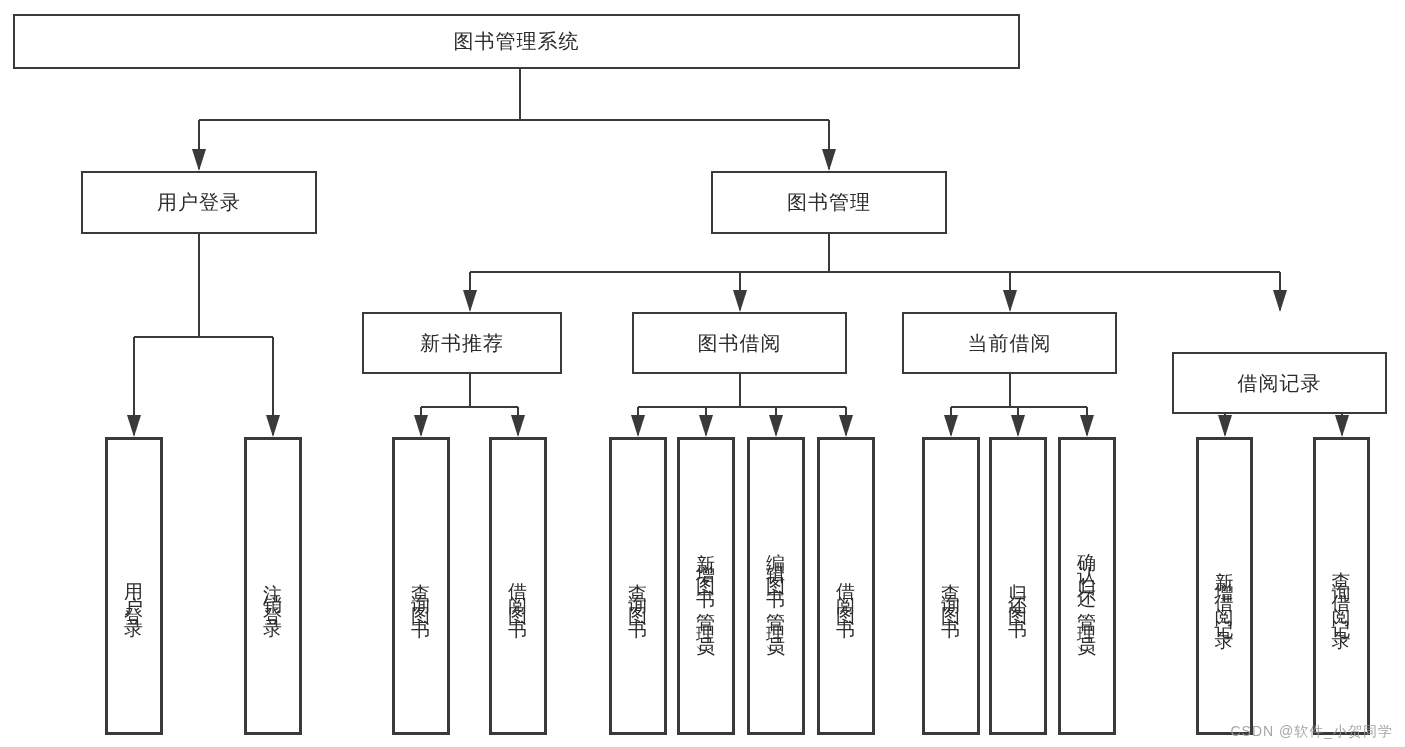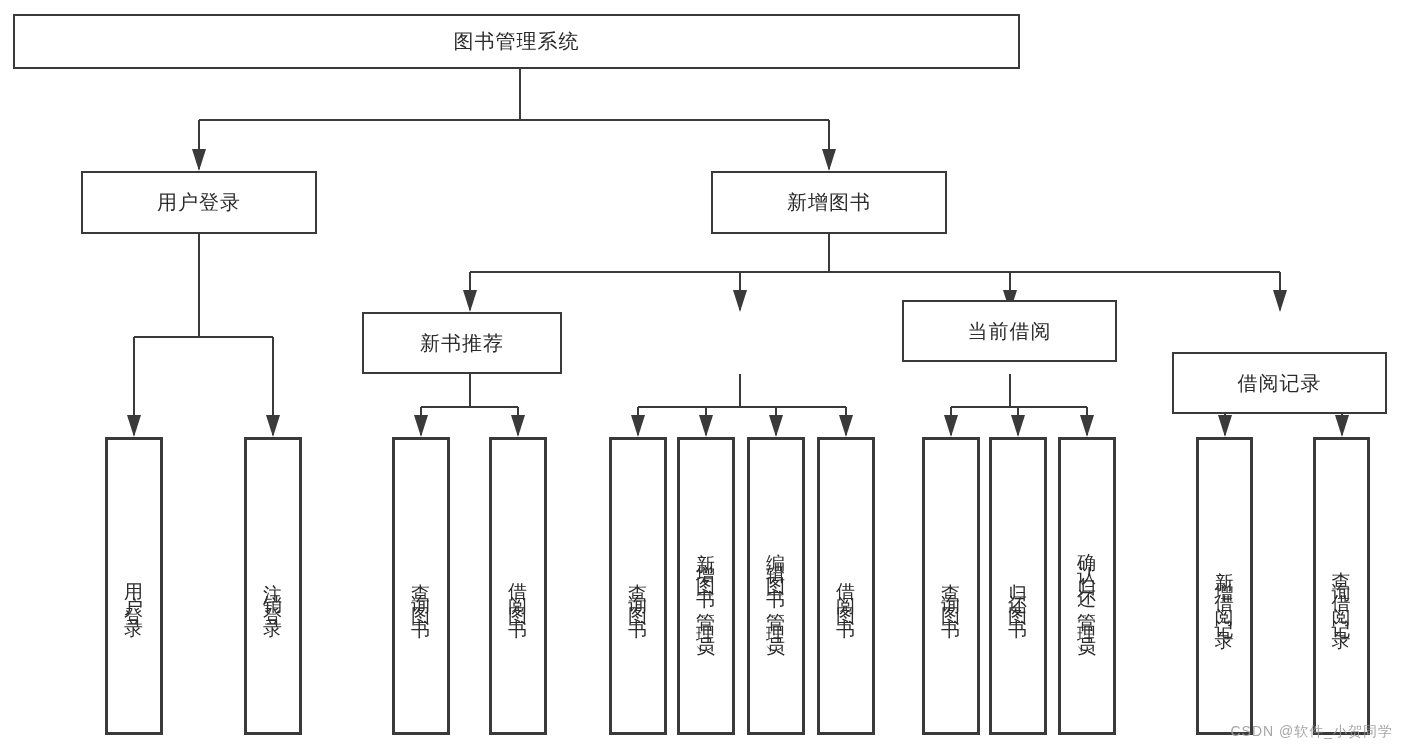--- a/index.html
+++ b/index.html
@@ -106,24 +106,25 @@
 
       <path d="M1280,374 V407 M1225,407 H1342"></path>
       <line x1="1225" y1="407" x2="1225" y2="435" marker-end="url(#arrow)"></line>
       <line x1="1342" y1="407" x2="1342" y2="435" marker-end="url(#arrow)"></line>
     </g>
   </svg>
 
   <div class="node h" style="left:13px; top:14px; width:1007px; height:55px;">图书管理系统</div>
 
   <div class="node h" style="left:81px; top:171px; width:236px; height:63px;">用户登录</div>
-  <div class="node h" style="left:711px; top:171px; width:236px; height:63px;">新增图书</div>
+  <div class="node h" style="left:711px; top:171px; width:236px; height:63px;">图书管理</div>
 
   <div class="node h" style="left:362px; top:312px; width:200px; height:62px;">新书推荐</div>
-  <div class="node h" style="left:902px; top:300px; width:215px; height:62px;">当前借阅</div>
+  <div class="node h" style="left:632px; top:312px; width:215px; height:62px;">图书借阅</div>
+  <div class="node h" style="left:902px; top:312px; width:215px; height:62px;">当前借阅</div>
   <div class="node h" style="left:1172px; top:312px; width:215px; height:62px;margin-top:40px;">借阅记录</div>
 
   <div class="node v" style="left:105px; top:437px; width:58px; height:298px;">
     <span>用户登录</span>
   </div>
   <div class="node v" style="left:244px; top:437px; width:58px; height:298px;">
     <span>注销登录</span>
   </div>
 
   <div class="node v" style="left:392px; top:437px; width:58px; height:298px;">

